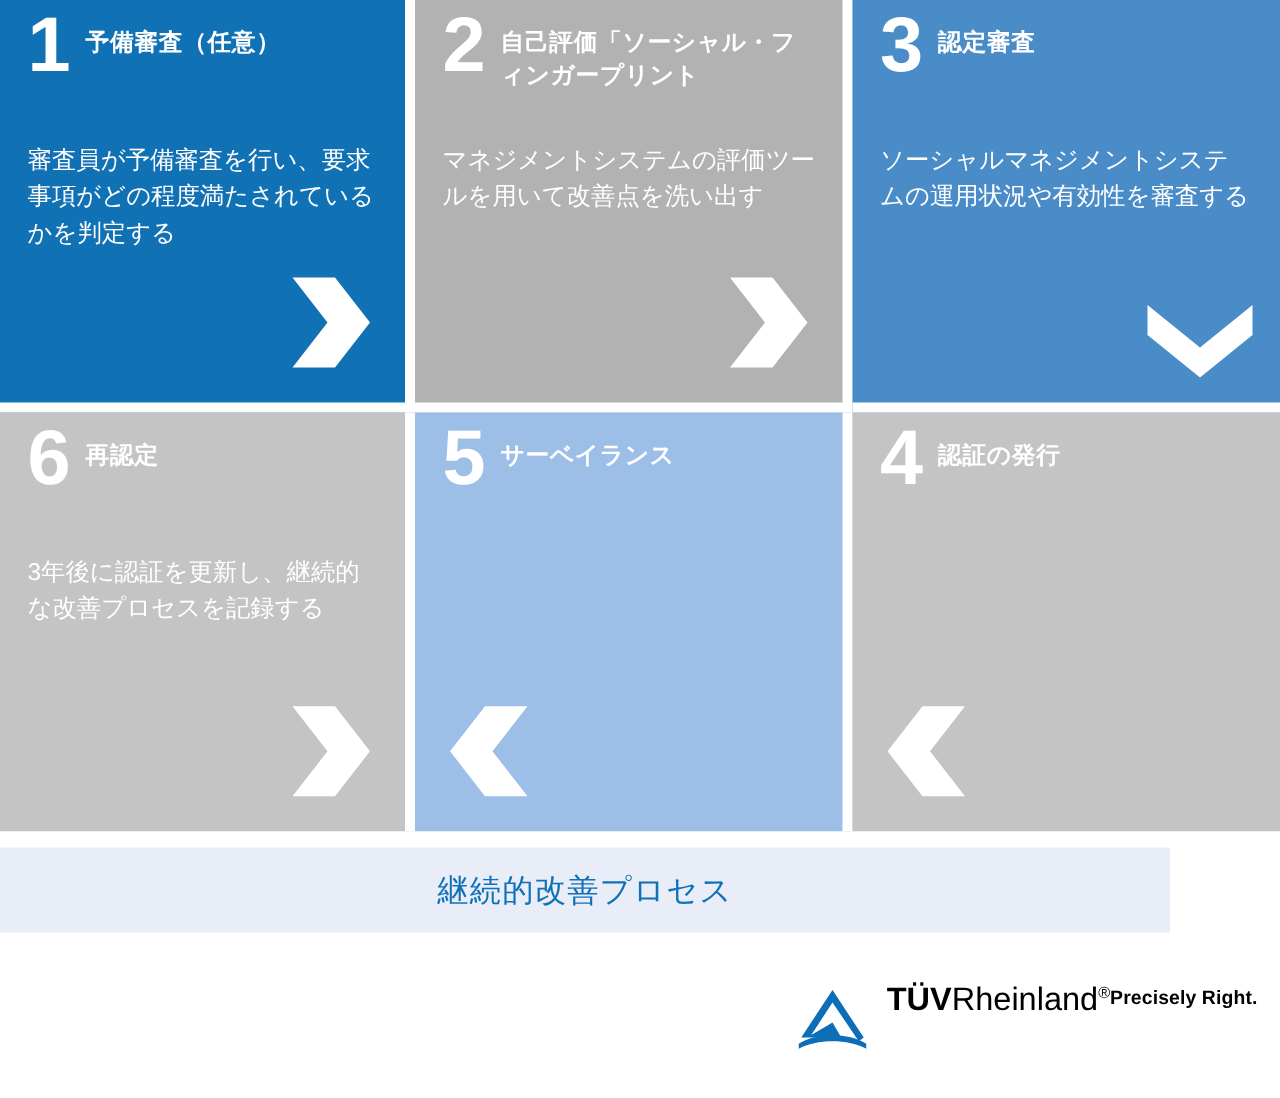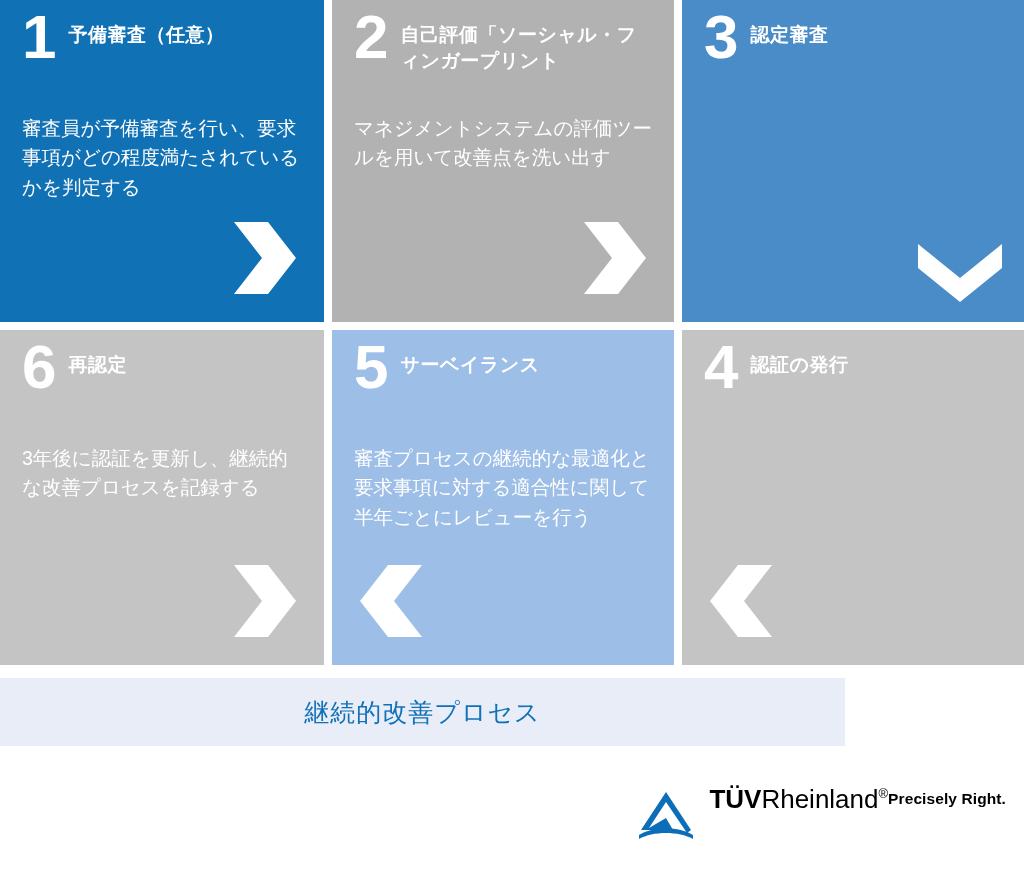--- a/index.html
+++ b/index.html
@@ -92,21 +92,21 @@
   .arrow.right { right: 24px; }
   .arrow.left  { left: 24px; }
   .arrow.down  { right: 20px; bottom: 18px; width: 88px; height: 62px; }
   .arrow svg { display: block; width: 100%; height: 100%; }
 
   
   .band {
     position: absolute;
     left: 0;
     top: 678px;
-    width: 845px;
+    width: 936px;
     height: 68px;
     background: #E8EDF7;
     display: flex;
     align-items: center;
     justify-content: center;
   }
   .band-label {
     color: #1171B8;
     font-size: 25px;
     letter-spacing: 1px;
@@ -175,20 +175,21 @@
             <polygon fill="#ffffff" points="6,2 40,2 68,38 40,74 6,74 34,38"></polygon>
           </svg>
       </div>
     </div>
 
     <div class="card theme-mid-blue no-right">
       <div class="card-head">
         <div class="card-num">3</div>
         <div class="card-title">認定審査</div>
       </div>
+      <div class="card-body">ソーシャルマネジメントシステムの運用状況や有効性を審査する</div>
       <div class="arrow down">
         <svg viewBox="0 0 88 62">
             <polygon fill="#ffffff" points="2,2 2,26 44,60 86,26 86,2 44,36"></polygon>
           </svg>
       </div>
     </div>
 
     <div class="card theme-light-gray no-bottom">
       <div class="card-head">
         <div class="card-num">6</div>
@@ -200,21 +201,20 @@
             <polygon fill="#ffffff" points="6,2 40,2 68,38 40,74 6,74 34,38"></polygon>
           </svg>
       </div>
     </div>
 
     <div class="card theme-light-blue no-bottom">
       <div class="card-head">
         <div class="card-num">5</div>
         <div class="card-title">サーベイランス</div>
       </div>
-      <div class="card-body">審査プロセスの継続的な最適化と要求事項に対する適合性に関して半年ごとにレビューを行う</div>
       <div class="arrow left">
         <svg viewBox="0 0 72 76">
             <polygon fill="#ffffff" points="66,2 32,2 4,38 32,74 66,74 38,38"></polygon>
           </svg>
       </div>
     </div>
 
     <div class="card theme-light-gray no-right no-bottom">
       <div class="card-head">
         <div class="card-num">4</div>

